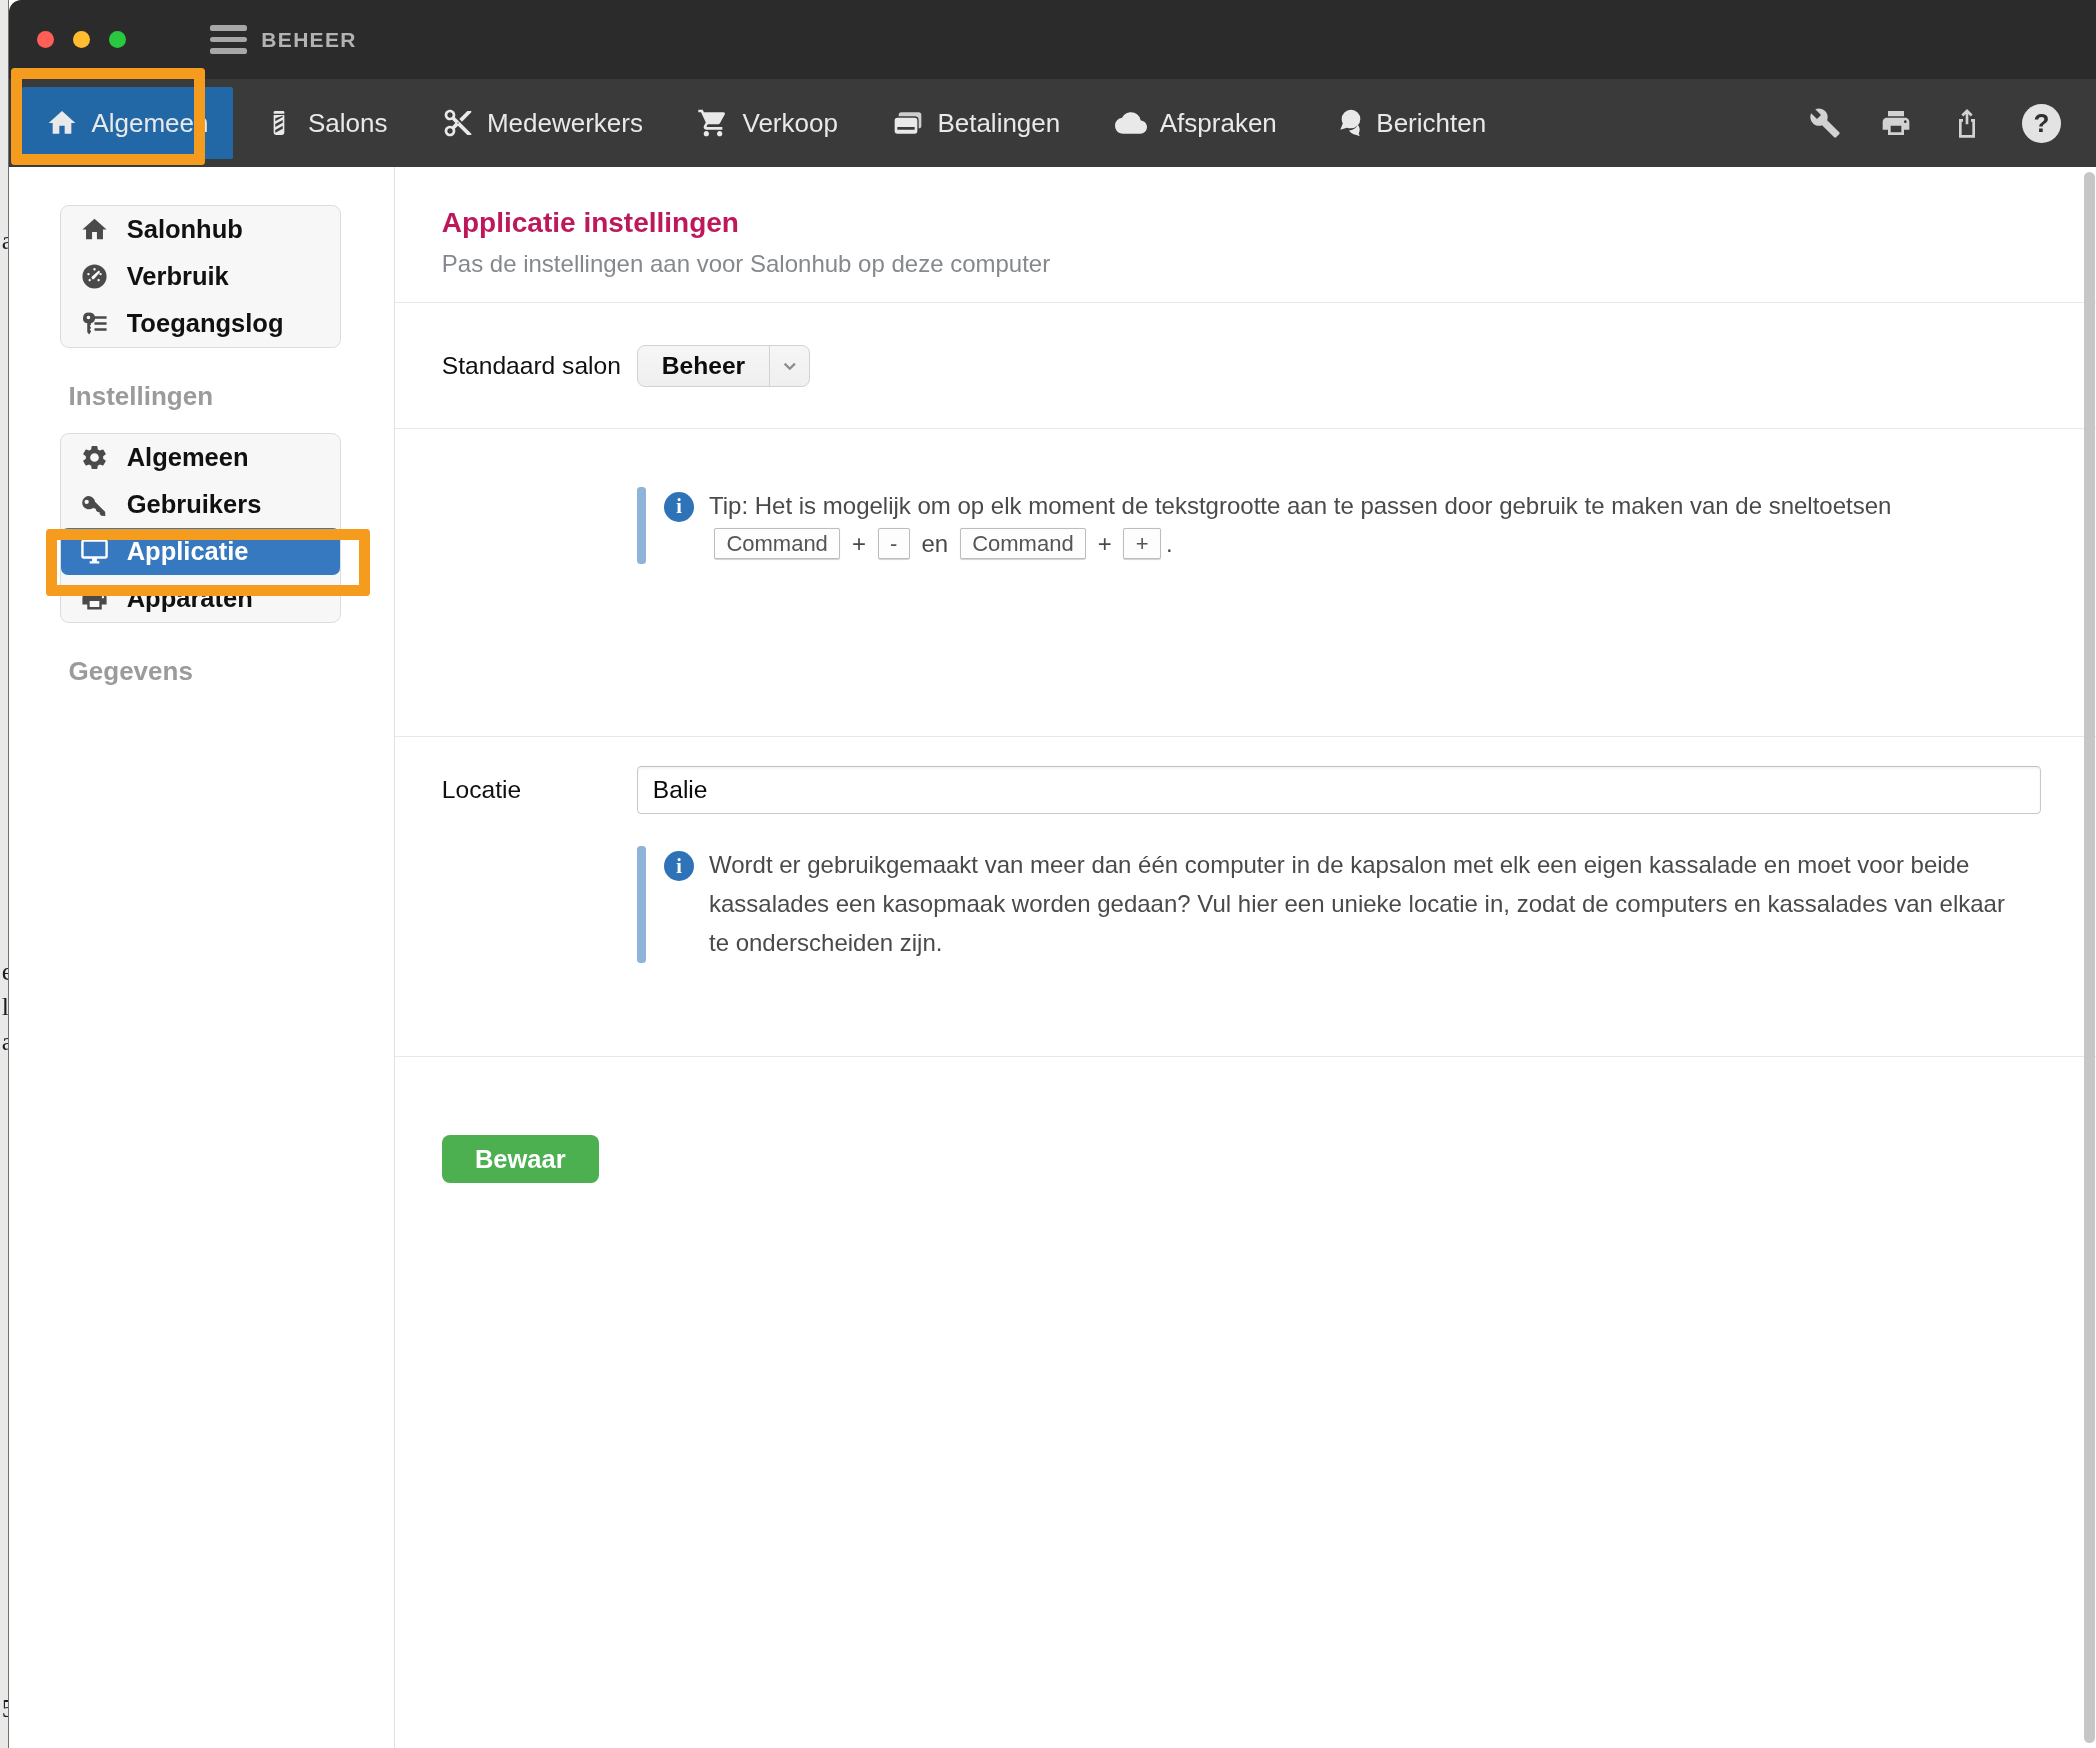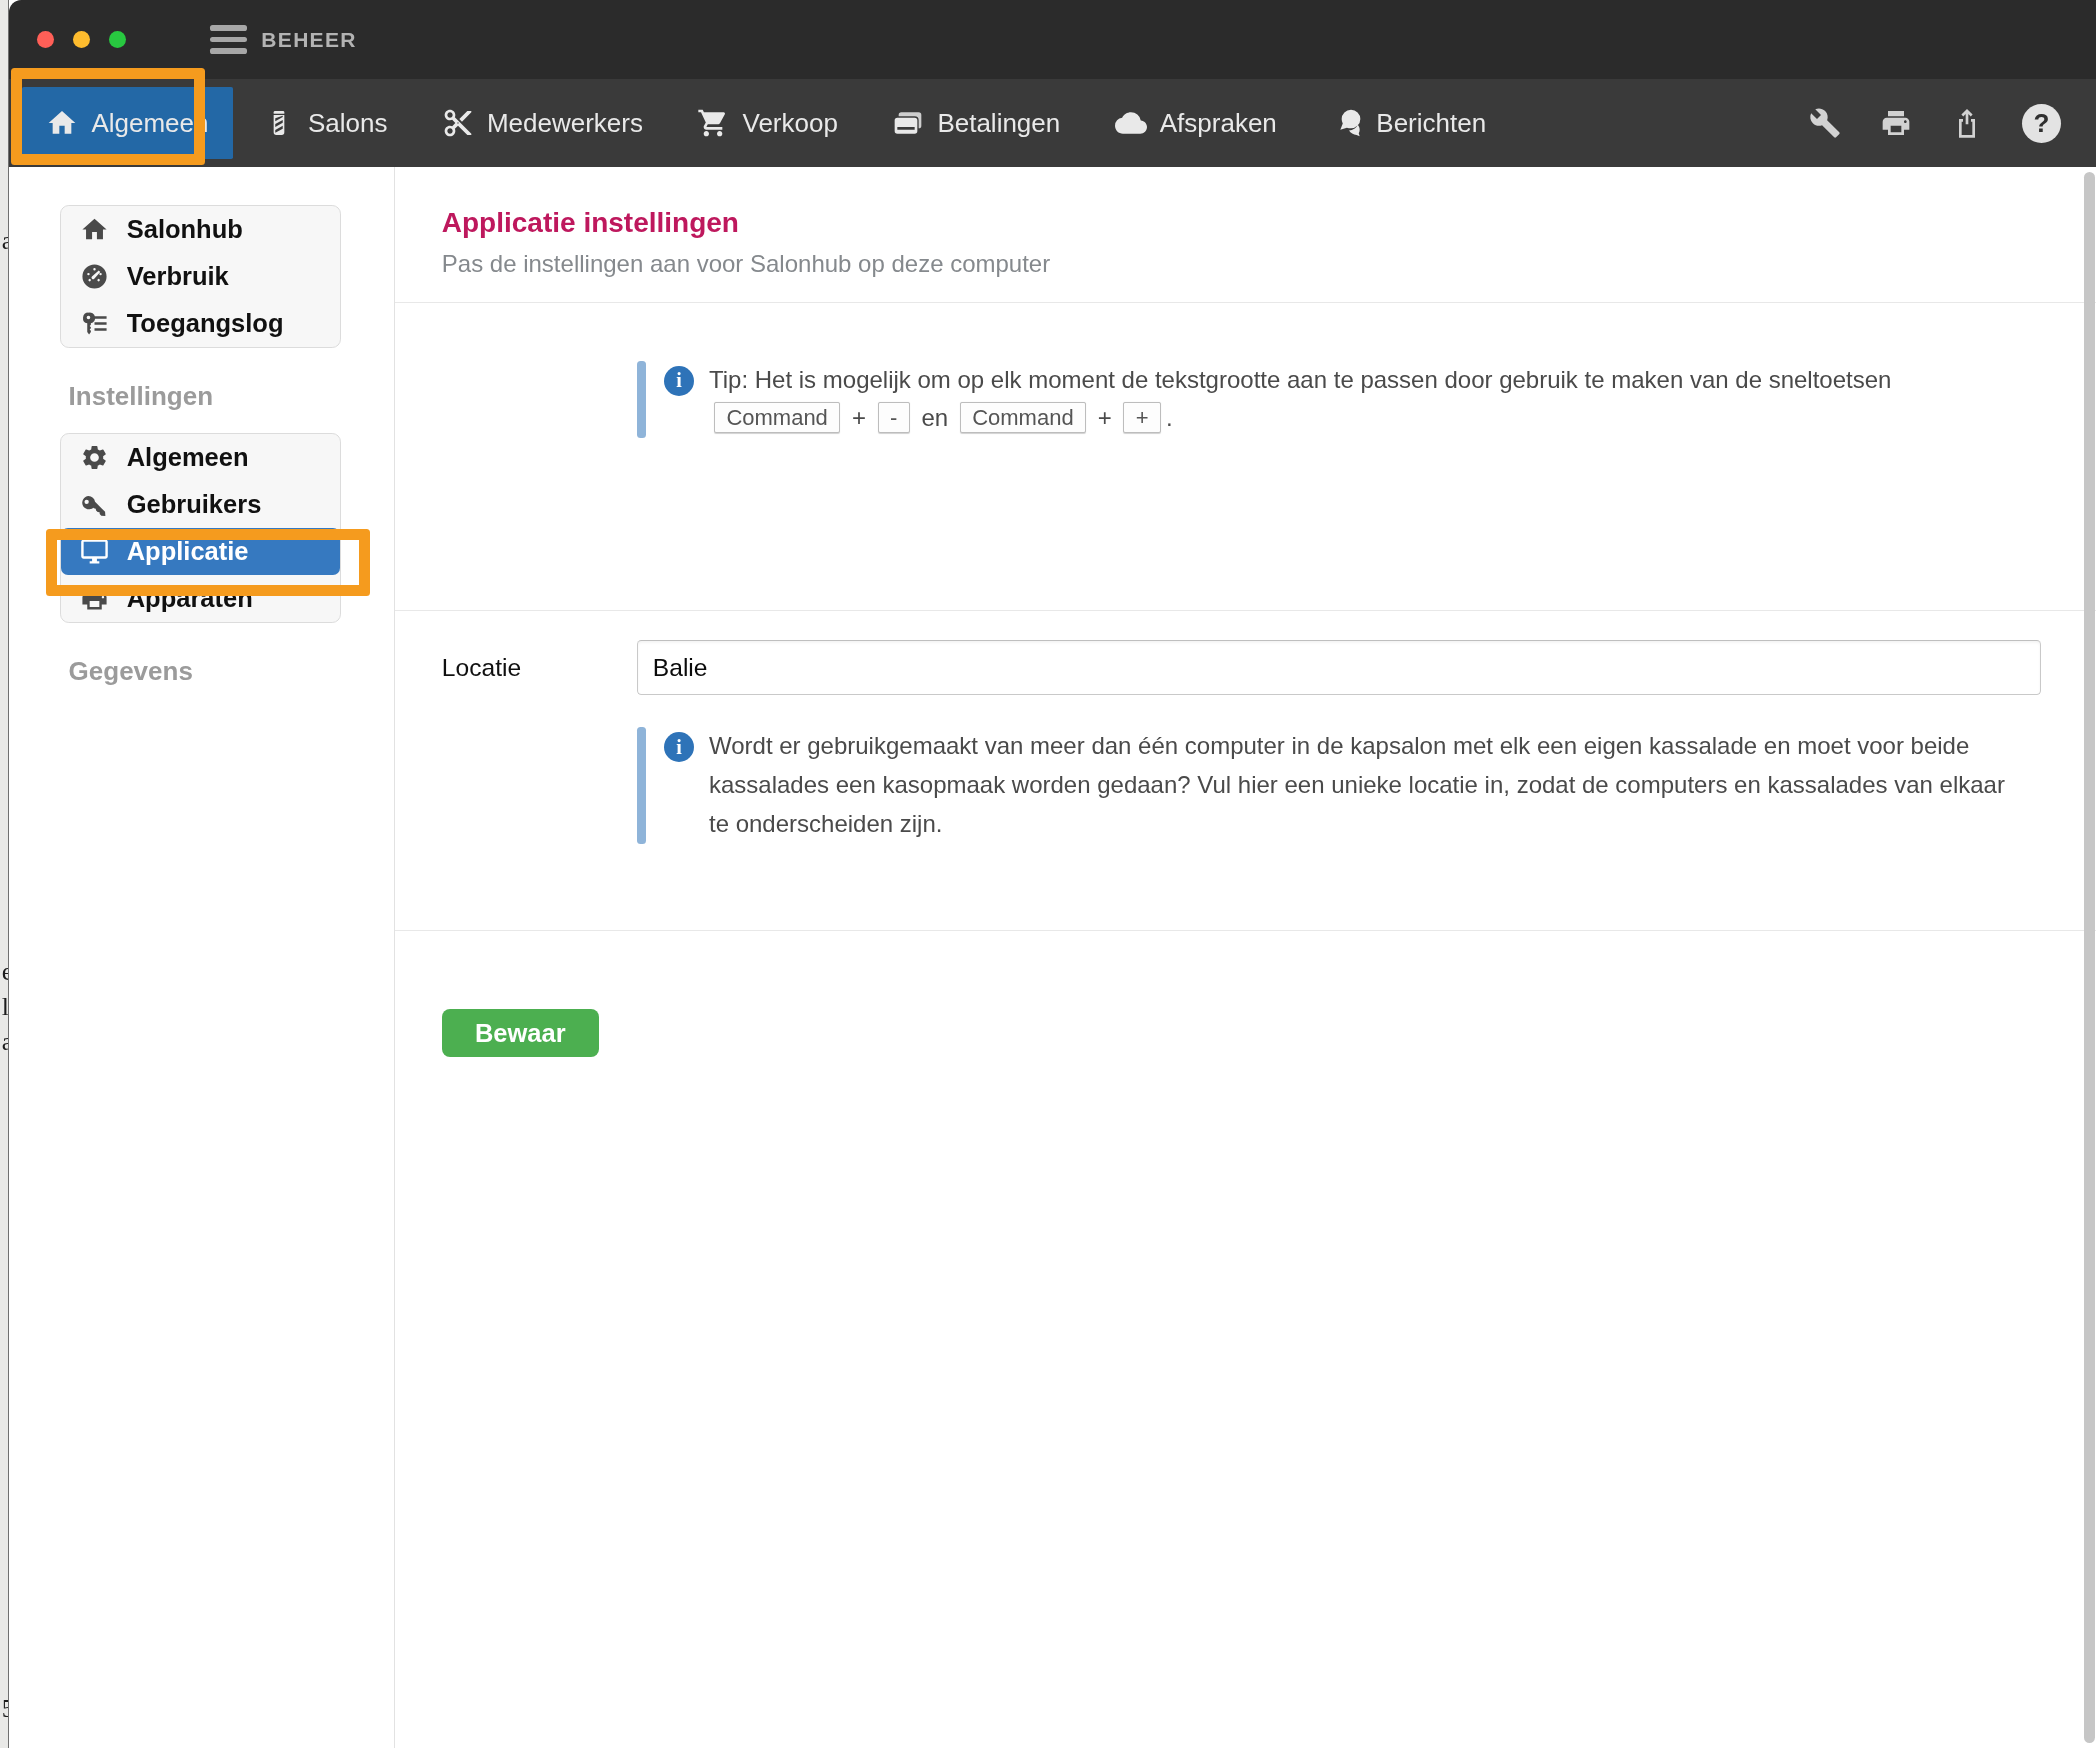--- a/index.html
+++ b/index.html
@@ -85,21 +85,21 @@
   .note-bar { width:8.8px; flex:0 0 8.8px; background:#8fb4d9; border-radius:3.5px; align-self:stretch; }
   .note-icon { width:30px; height:30px; flex:0 0 30px; border-radius:50%; background:#2e73b8;
     color:#fff; font-size:20px; font-weight:800; display:flex; align-items:center; justify-content:center;
     margin:5.3px 15px 0 18.4px; font-family:"Liberation Serif","DejaVu Serif",serif; }
   .note-text { max-width:1312px; font-size:24px; color:#4a4a4a; line-height:1.62; }
   kbd { display:inline-block; border:1.8px solid #bdbdbd; border-radius:2px; background:#fdfdfd;
     color:#555; font-size:22px; line-height:1.25; padding:0.9px 11.4px; margin:0 5px;
     font-family:"Liberation Sans","DejaVu Sans",sans-serif;
     box-shadow:0 0.9px 0.9px rgba(0,0,0,.18); vertical-align:1.8px; }
 
-  .text-input { width:1404px; height:55px; border:0.9px solid #c9c9c9; border-top-color:#bfbfbf;
+  .text-input { width:1404px; height:48px; border:0.9px solid #c9c9c9; border-top-color:#bfbfbf;
     border-radius:4.4px; font-size:24.6px; color:#0b0b0b; padding:0 15px;
     box-shadow:inset 0 1.8px 2.6px rgba(0,0,0,.05); outline:none;
     font-family:"Liberation Sans","DejaVu Sans",sans-serif; }
 
   .save-btn { display:inline-flex; align-items:center; justify-content:center;
     min-width:157px; height:48px; padding:0 30px; background:#4caf50; border:none; border-radius:8px;
     color:#fff; font-size:25.5px; font-weight:700; cursor:pointer;
     font-family:"Liberation Sans","DejaVu Sans",sans-serif;margin-top:36px; }
 
   
@@ -258,20 +258,33 @@
 
     </nav>
 
     <main class="content">
 
       <section class="sec sec-header">
         <h1 class="page-title">Applicatie instellingen</h1>
         <div class="page-subtitle">Pas de instellingen aan voor Salonhub op deze computer</div>
       </section>
 
+      <section class="sec sec-row1">
+        <div class="field-row">
+          <span class="field-label">Standaard salon</span>
+          <div class="dropdown">
+            <span class="dd-value">Beheer</span>
+            <span class="dd-arrow">
+              <svg viewBox="0 0 24 24">
+                  <polyline points="5,9 12,16 19,9"></polyline>
+                </svg>
+            </span>
+          </div>
+        </div>
+      </section>
 
       <section class="sec sec-2">
         <div class="note" style="margin-left:195px;">
           <span class="note-bar"></span>
           <span class="note-icon">i</span>
           <p class="note-text">
             <span>Tip: Het is mogelijk om op elk moment de tekstgrootte aan te passen door gebruik te maken van de sneltoetsen</span>
             <kbd>Command</kbd>
             <span>+</span>
             <kbd>-</kbd>

